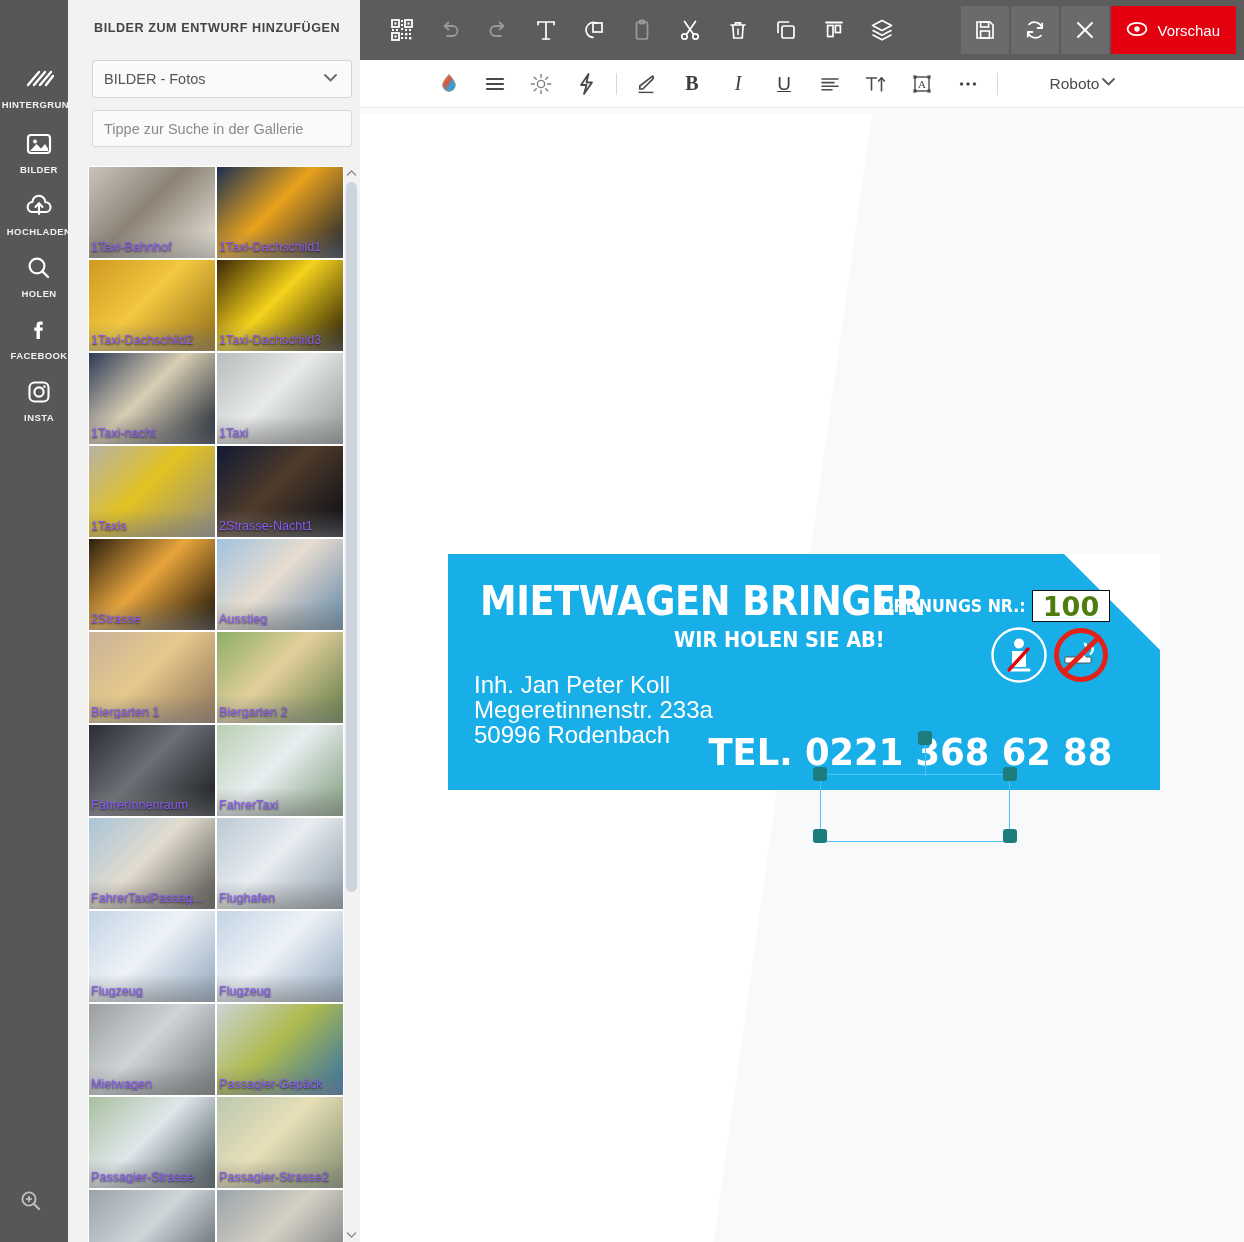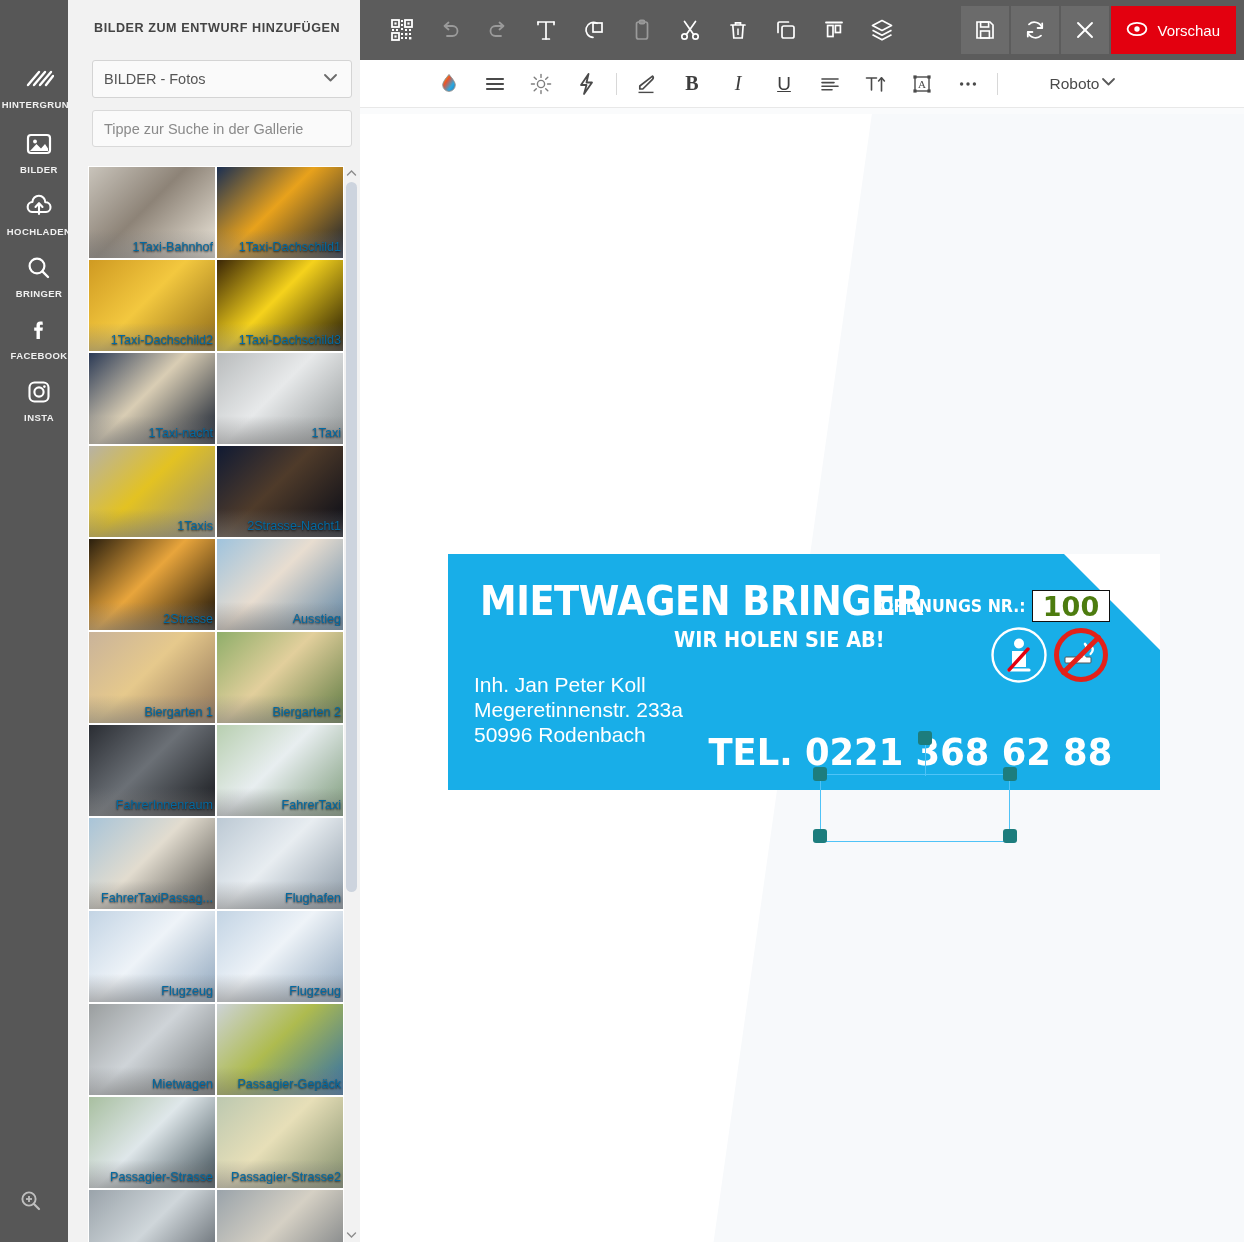--- a/index.html
+++ b/index.html
@@ -66,21 +66,21 @@
     position: absolute; left: 0; top: 0; width: 256px;
     display: grid; grid-template-columns: 128px 128px; gap: 0;
   }
   .thumb {
     position: relative; width: 128px; height: 93px; overflow: hidden;
     border: 1px solid #ffffff; cursor: pointer;
   }
   .thumb .ph { position:absolute; inset:0; }
   .thumb .cap {
     position:absolute; left:0; right:0; bottom: 4px;
-    text-align:right; color: #0369a1; font-size: 12.6px;
+    text-align:left; color: #8b5cf6; font-size: 12.6px;
     text-shadow: 0 1px 2px rgba(0,0,0,.75);
     overflow:hidden; white-space:nowrap; padding: 0 2px;
   }
   .thumb .scrim {
     position:absolute; left:0; right:0; bottom:0; height: 28px;
     background: linear-gradient(to top, rgba(120,120,120,.55), rgba(120,120,120,0));
   }
   
   .sb-track {
     position:absolute; right: 2px; top: 166px; width: 14px; height: 1076px;
@@ -167,21 +167,21 @@
     white-space: nowrap;
   }
   .bn-sub {
     position:absolute; left: 226px; top: 74px;
     font-family: "DejaVu Sans", sans-serif;
     font-size: 21px; font-weight: 700; color: #ffffff;
     transform: scaleX(.92); transform-origin: left center; white-space: nowrap;
   }
   .bn-addr {
     position:absolute; left: 26px; top: 118px;
-    font-size: 21px; line-height: 25px; color: #ffffff; white-space: nowrap;
+    font-size: 24px; line-height: 25px; color: #ffffff; white-space: nowrap;
   }
   .bn-ord {
     position:absolute; right: 134px; top: 42px;
     font-family: "DejaVu Sans", sans-serif;
     font-size: 17.5px; font-weight: 700; color: #ffffff; white-space: nowrap;
     transform: scaleX(.9); transform-origin: right center;
   }
   .bn-ordbox {
     position:absolute; right: 50px; top: 36px; width: 78px; height: 32px;
     background: #ffffff; border: 1px solid #111;
@@ -266,21 +266,21 @@
       <span class="rail-lbl">HOCHLADEN</span>
     </div>
 
     <div class="rail-item" style="top:244px">
       <span class="rail-ico">
         <svg width="30" height="30" viewBox="0 0 30 30">
           <circle cx="13" cy="13" r="7.4" fill="none" stroke="#fff" stroke-width="2.2"></circle>
           <line x1="18.4" y1="18.4" x2="24" y2="24" stroke="#fff" stroke-width="2.4" stroke-linecap="round"></line>
         </svg>
       </span>
-      <span class="rail-lbl">BRINGER</span>
+      <span class="rail-lbl">HOLEN</span>
     </div>
 
     <div class="rail-item" style="top:306px">
       <span class="rail-ico">
         <svg width="30" height="30" viewBox="0 0 30 30">
           <path d="M18.5 6.5h-2.3c-2.4 0-3.7 1.5-3.7 3.9v2.1h-2.3v3.3h2.3V24h3.4v-8.2h2.6l.4-3.3h-3V10.9c0-.8.2-1.2 1.2-1.2h1.8z" fill="#fff"></path>
         </svg>
       </span>
       <span class="rail-lbl">FACEBOOK</span>
     </div>

